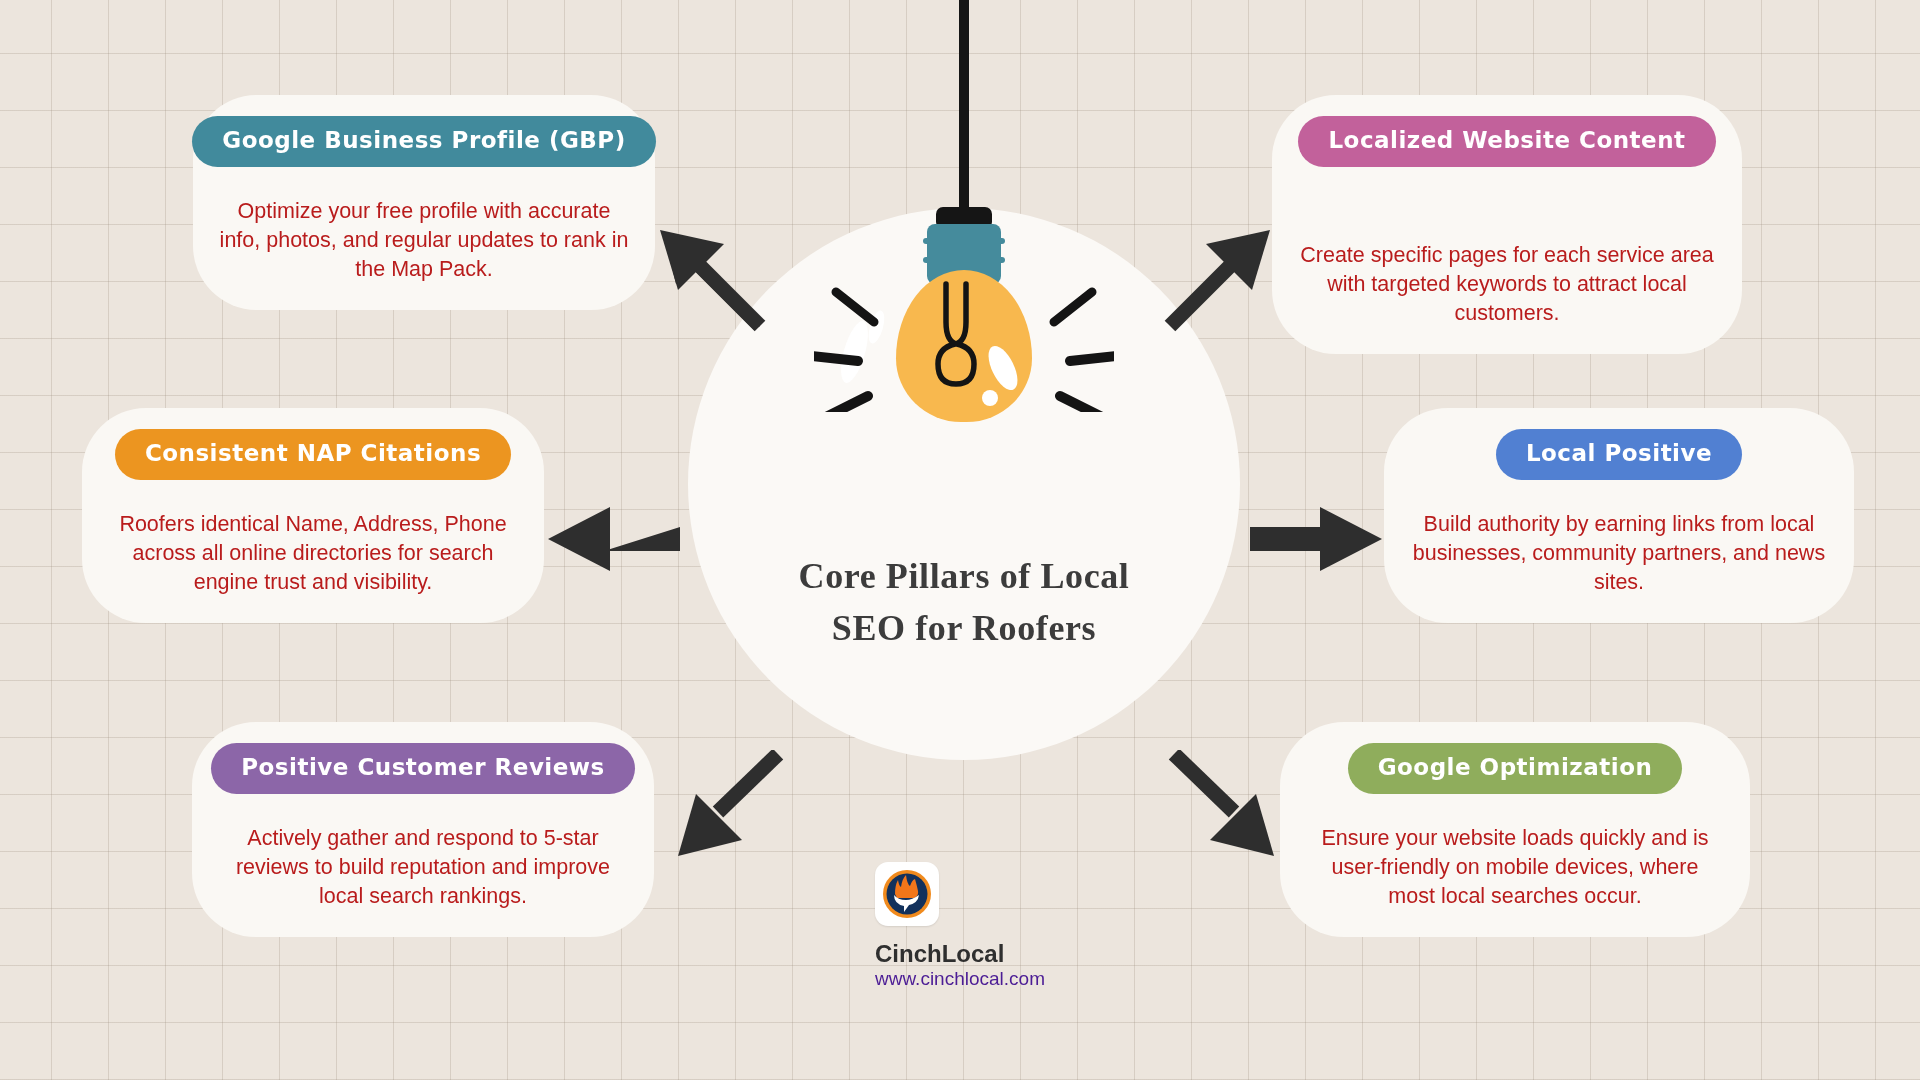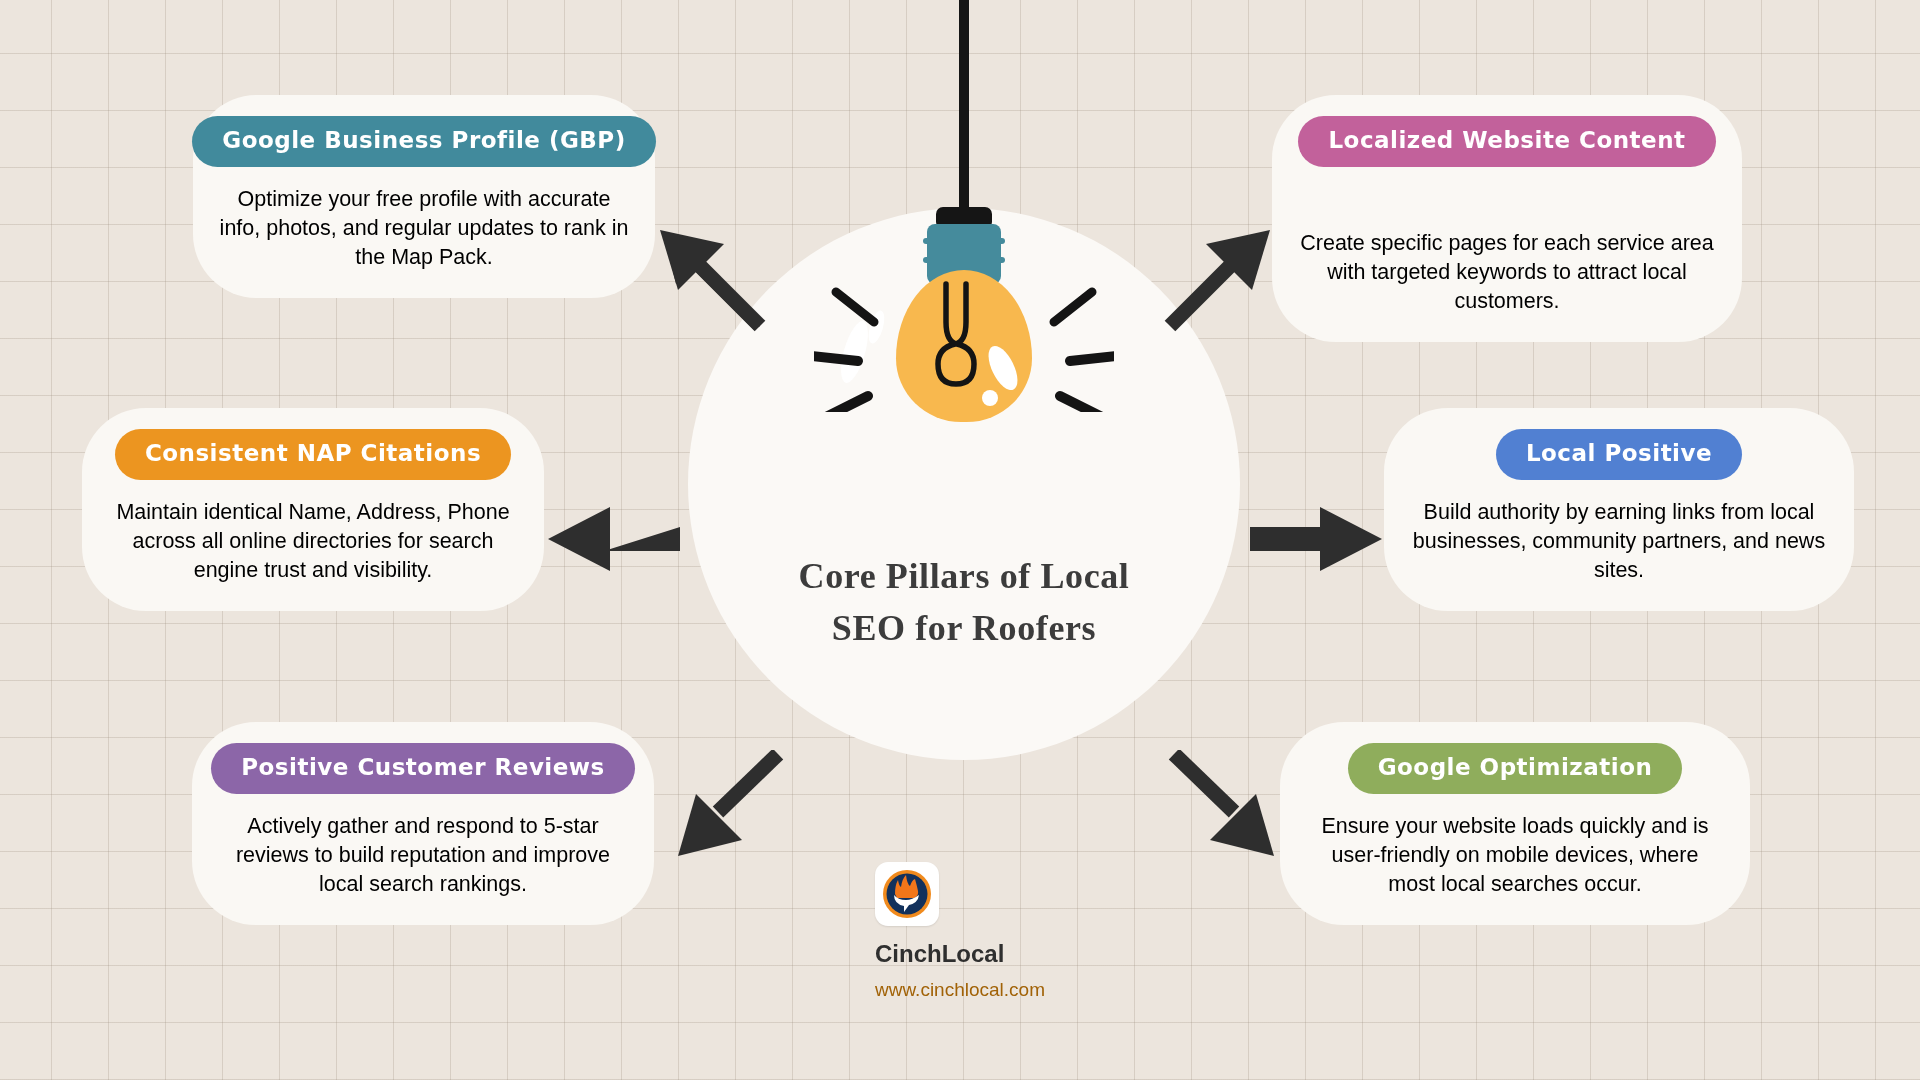--- a/index.html
+++ b/index.html
@@ -128,25 +128,25 @@
     font-family: "DejaVu Sans", sans-serif;
     font-weight: bold;
     font-size: 23px;
     letter-spacing: 0.5px;
     padding: 13px 30px 15px;
     text-align: right;
     white-space: nowrap;
     line-height: 1;
   }
   .card-body {
-    margin-top: 18px;
+    margin-top: 30px;
     font-family: "Liberation Sans", sans-serif;
     font-size: 21.5px;
     line-height: 1.36;
-    color: #000000;
+    color: #b91c1c;
     text-align: center;
     max-width: 100%;
   }
 
   #card-gbp       { left: 193px;  top: 95px;  width: 462px; }
   #card-nap       { left: 82px;   top: 408px; width: 462px; }
   #card-reviews   { left: 192px;  top: 722px; width: 462px; }
   #card-content   { left: 1272px; top: 95px;  width: 470px; gap: 44px; }
   #card-backlinks { left: 1384px; top: 408px; width: 470px; }
   #card-mobile    { left: 1280px; top: 722px; width: 470px; }
@@ -169,24 +169,23 @@
     box-shadow: 0 1px 2px rgba(0,0,0,0.10);
   }
   .brand-name {
     margin-top: 14px;
     font-family: "Liberation Sans", sans-serif;
     font-weight: bold;
     font-size: 24px;
     color: #2f2f2f;
   }
   .brand-url {
-    margin-top: 11px;
     font-family: "Liberation Sans", sans-serif;
     font-size: 19px;
-    color: #a16207;
+    color: #4c1d95;
   }
 </style>
 </head>
 <body>
 
 <div class="stage">
 
   <div class="hub">
 
     <div class="bulb-wrap">
@@ -251,21 +250,21 @@
     <path d="M122 106 L58 90 L104 44 Z" fill="#2e2e2e"></path>
   </svg>
 
   <div class="card" id="card-gbp">
     <div class="card-header" style="background:#418a9c">Google Business Profile (GBP)</div>
     <div class="card-body">Optimize your free profile with accurate info, photos, and regular updates to rank in the Map Pack.</div>
   </div>
 
   <div class="card" id="card-nap">
     <div class="card-header" style="background:#ec9520">Consistent NAP Citations</div>
-    <div class="card-body">Maintain identical Name, Address, Phone across all online directories for search engine trust and visibility.</div>
+    <div class="card-body">Roofers identical Name, Address, Phone across all online directories for search engine trust and visibility.</div>
   </div>
 
   <div class="card" id="card-reviews">
     <div class="card-header" style="background:#8c66a8">Positive Customer Reviews</div>
     <div class="card-body">Actively gather and respond to 5-star reviews to build reputation and improve local search rankings.</div>
   </div>
 
   <div class="card" id="card-content">
     <div class="card-header" style="background:#c2619b">Localized Website Content</div>
     <div class="card-body">Create specific pages for each service area with targeted keywords to attract local customers.</div>

